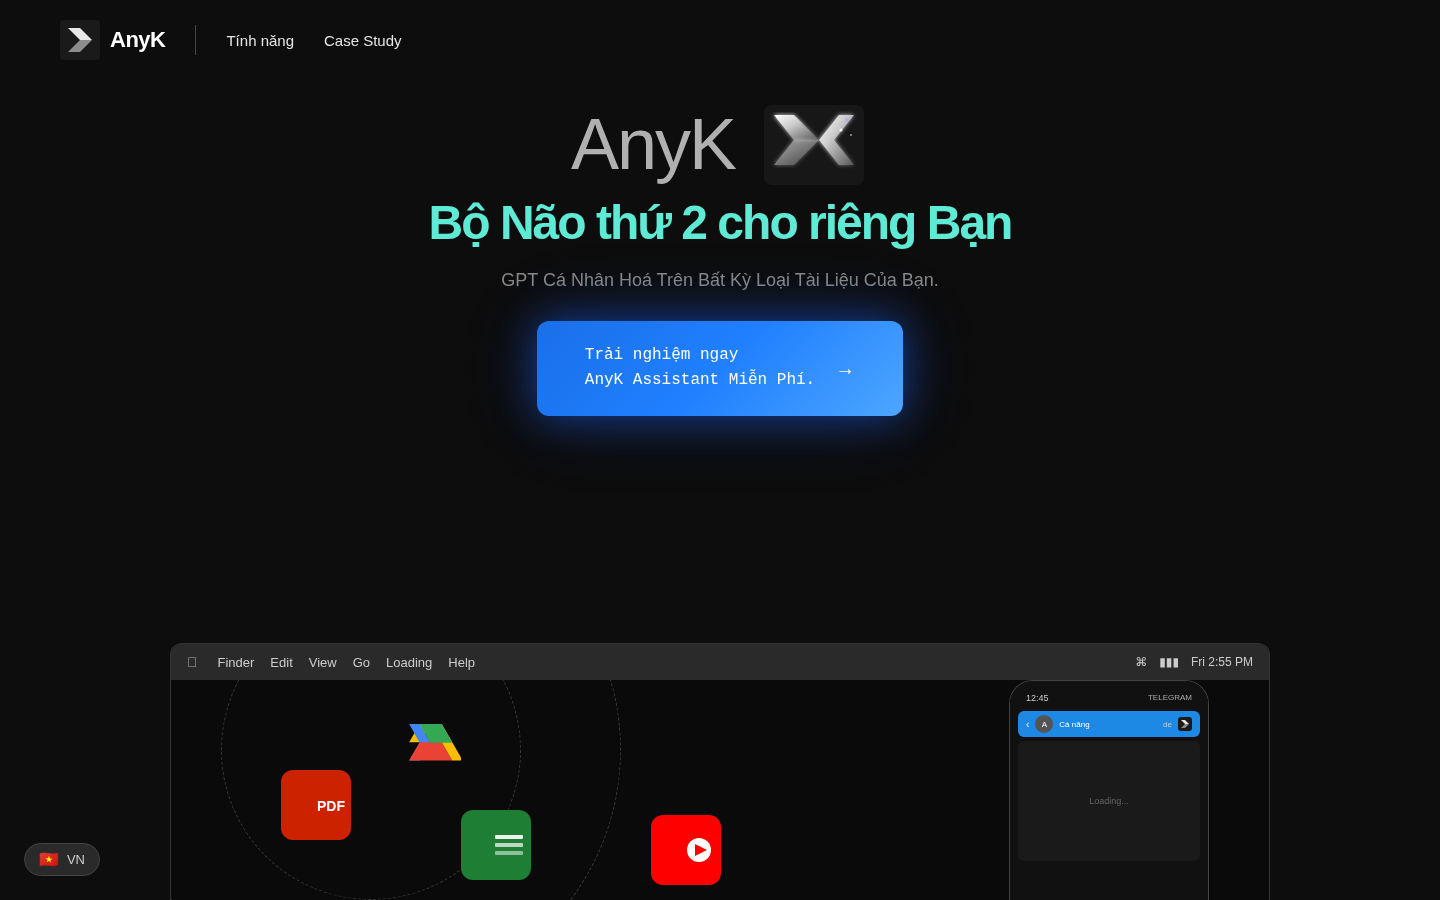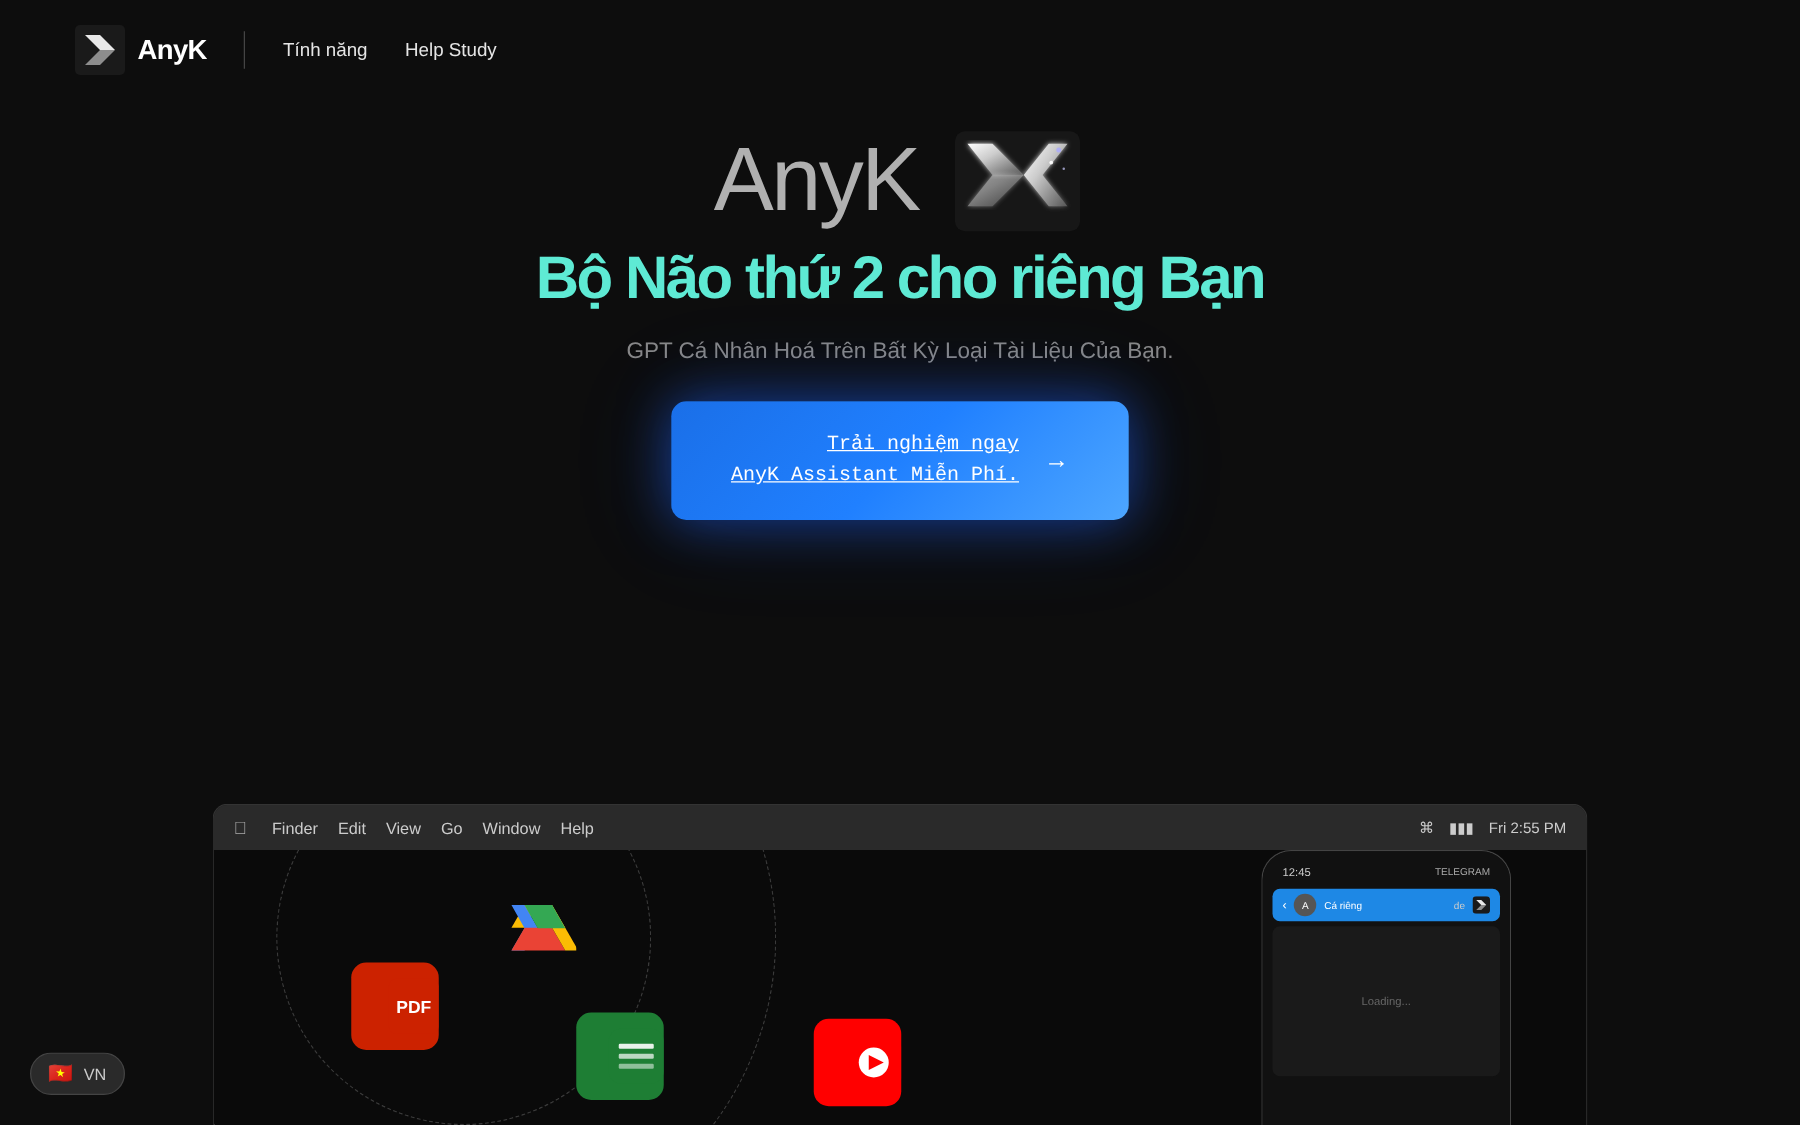--- a/index.html
+++ b/index.html
@@ -138,23 +138,22 @@
       display: flex;
       align-items: center;
       gap: 20px;
       box-shadow: 0 0 40px rgba(30, 100, 255, 0.5), 0 0 80px rgba(30, 100, 255, 0.2);
     }
 
     .hero-cta-text {
       font-family: 'Courier New', monospace;
       font-size: 16px;
       color: #ffffff;
-      text-align: right;
+      text-align: left;
       line-height: 1.6;
-      text-decoration: underline;
     }
 
     .hero-cta-arrow {
       font-size: 20px;
       color: #ffffff;
     }
 
     
     .mockup-section {
       position: absolute;
@@ -373,21 +372,21 @@
     <svg class="logo-icon" viewBox="0 0 40 40" fill="none">
       <rect width="40" height="40" rx="4" fill="#1a1a1a"></rect>
       <path d="M8 8 L20 8 L32 20 L20 20 L8 8Z" fill="white" opacity="0.9"></path>
       <path d="M8 32 L20 32 L32 20 L20 20 L8 32Z" fill="white" opacity="0.5"></path>
     </svg>
     <span class="logo-text">AnyK</span>
   </div>
   <div class="navbar-divider"></div>
   <div class="navbar-links">
     <a class="navbar-link">Tính năng</a>
-    <a class="navbar-link">Help Study</a>
+    <a class="navbar-link">Case Study</a>
   </div>
 </nav>
 
 <section class="hero">
 
   <div class="hero-title-line1">
     <span class="brand-part">AnyK</span>
 
     <div class="hero-logo-3d">
       <svg viewBox="0 0 110 90" fill="none" xmlns="http://www.w3.org/2000/svg">
@@ -436,21 +435,21 @@
 <div class="mockup-section" style="position:absolute; bottom:0; left:50%; transform:translateX(-50%); width:1100px;">
   <div class="mockup-window">
 
     <div class="mockup-titlebar">
       <div class="mockup-titlebar-menu">
         <span class="apple-logo"></span>
         <span class="menu-item">Finder</span>
         <span class="menu-item">Edit</span>
         <span class="menu-item">View</span>
         <span class="menu-item">Go</span>
-        <span class="menu-item">Window</span>
+        <span class="menu-item">Loading</span>
         <span class="menu-item">Help</span>
       </div>
       <div class="mockup-titlebar-right">
 
         <span>⌘</span>
 
         <span>▮▮▮</span>
 
         <span>Fri 2:55 PM</span>
       </div>
@@ -501,21 +500,21 @@
           <div class="phone-screen">
             <div class="phone-header">
               <span class="phone-time">12:45</span>
               <span style="font-size:8px; color:#aaa;">TELEGRAM</span>
             </div>
             <div class="phone-app-header">
               <span style="color:white; font-size:10px;">‹</span>
               <div style="width:18px;height:18px;border-radius:50%;background:#555;display:flex;align-items:center;justify-content:center;">
                 <span style="font-size:8px;color:white;">A</span>
               </div>
-              <span class="phone-app-header-text">Cá riêng</span>
+              <span class="phone-app-header-text">Cá năng</span>
               <span style="margin-left:auto;font-size:8px;color:#ccc;">de</span>
 
               <svg width="14" height="14" viewBox="0 0 14 14">
                 <rect width="14" height="14" rx="3" fill="#1a1a1a"></rect>
                 <path d="M3 3 L7 3 L11 7 L7 7 L3 3Z" fill="white" opacity="0.9"></path>
                 <path d="M3 11 L7 11 L11 7 L7 7 L3 11Z" fill="white" opacity="0.5"></path>
               </svg>
             </div>
             <div class="phone-chat-area">
               <span class="phone-loading">Loading...</span>

